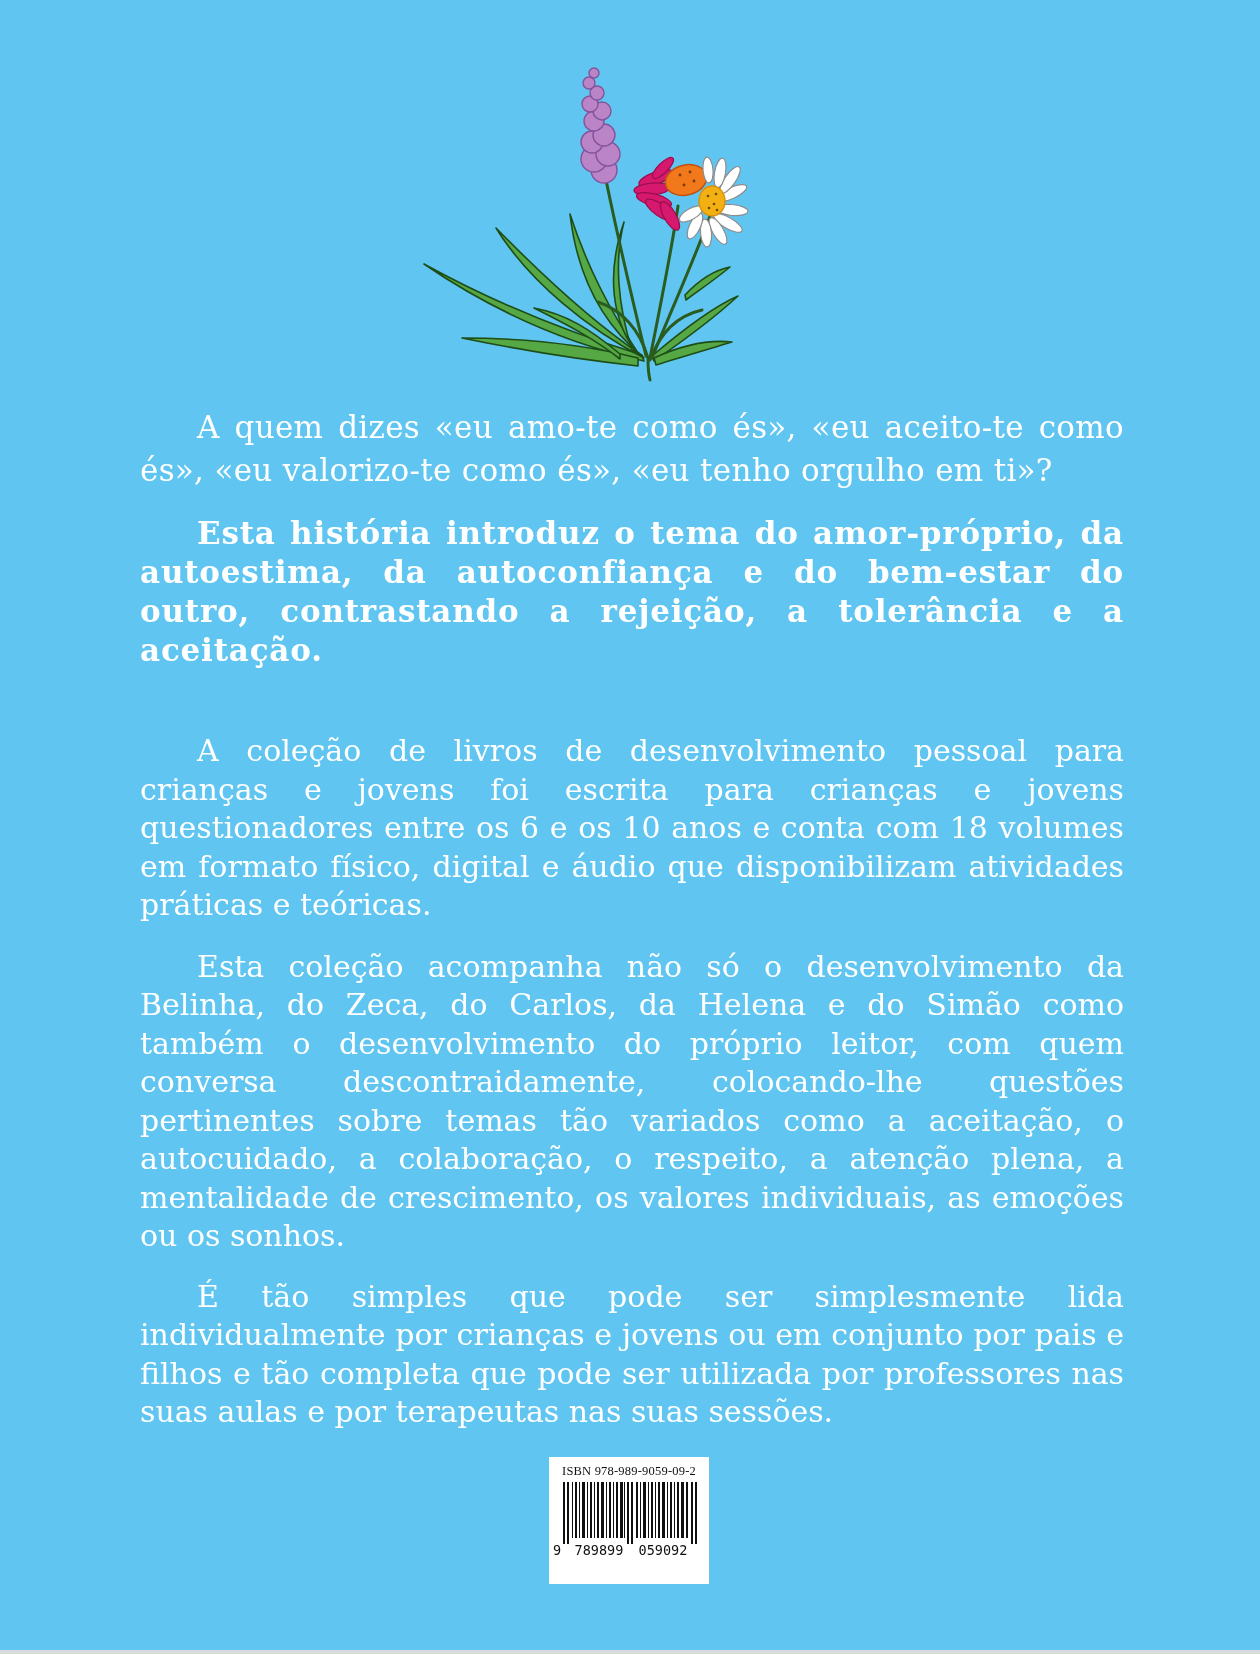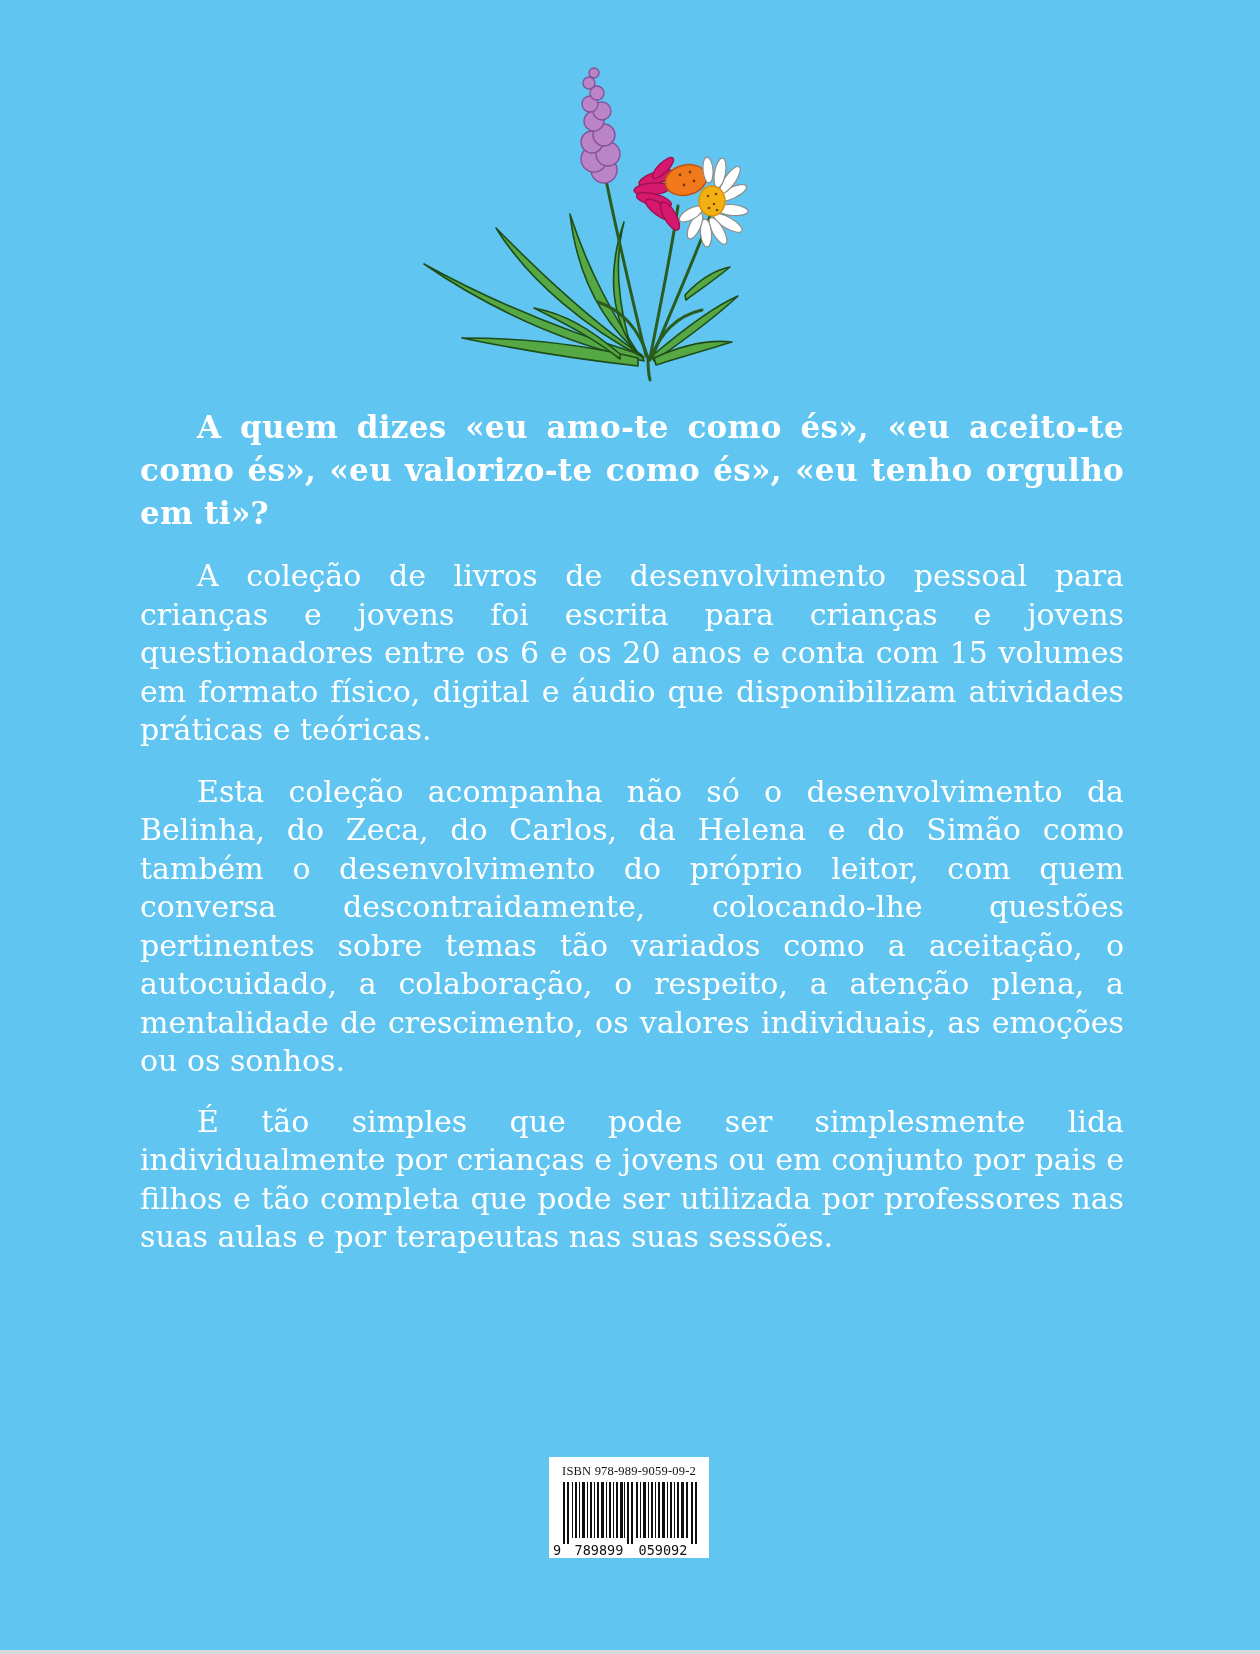--- a/index.html
+++ b/index.html
@@ -17,21 +17,21 @@
     position:absolute;left:140px;top:406px;width:984px;
     color:#ffffff;
   }
   .blurb p{
     margin:0;
     text-align:justify;
     text-indent:57px;
     text-justify:inter-word;
   }
   p.lead{
-    font-weight:700;
+    font-weight:400;
     font-size:31px;
     line-height:43px;
     margin-bottom:22px;
     letter-spacing:0.3px;
   }
   p.lead2{
     font-weight:700;
     font-size:31px;
     line-height:39px;
     margin-bottom:62px;
@@ -39,21 +39,21 @@
     word-spacing:2px;
   }
   p.bodypara{
     font-weight:400;
     font-size:30px;
     line-height:38.5px;
     margin-bottom:23px;
   }
   p.bodypara.gap{margin-bottom:22px;}
   .barcode-box{
-    position:absolute;left:549px;top:1457px;width:160px;height:101px;
+    position:absolute;left:549px;top:1457px;width:160px;height:127px;
     background:#ffffff;
     text-align:center;
   }
   .isbn-label{
     font-family:"Liberation Serif","DejaVu Serif",serif;
     font-size:12.5px;
     color:#101010;
     padding-top:7px;
     letter-spacing:0.2px;
     white-space:nowrap;
@@ -141,21 +141,22 @@
           <circle cx="336" cy="136" r="1.3"></circle>
         <circle cx="334" cy="146" r="1.3"></circle>
           <circle cx="329" cy="150" r="1.3"></circle>
         <circle cx="337" cy="152" r="1.3"></circle>
       </g>
     </svg>
   </div>
 
   <div class="blurb">
     <p class="lead">A quem dizes «eu amo-te como és», «eu aceito-te como és», «eu valorizo-te como és», «eu tenho orgulho em ti»?</p>
-    <p class="bodypara">A coleção de livros de desenvolvimento pessoal para crianças e jovens foi escrita para crianças e jovens questionadores entre os 6 e os 20 anos e conta com 15 volumes em formato físico, digital e áudio que disponibilizam atividades práticas e teóricas.</p>
+    <p class="lead2">Esta história introduz o tema do amor-próprio, da autoestima, da autoconfiança e do bem-estar do outro, contrastando a rejeição, a tolerância e a aceitação.</p>
+    <p class="bodypara">A coleção de livros de desenvolvimento pessoal para crianças e jovens foi escrita para crianças e jovens questionadores entre os 6 e os 10 anos e conta com 18 volumes em formato físico, digital e áudio que disponibilizam atividades práticas e teóricas.</p>
     <p class="bodypara gap">Esta coleção acompanha não só o desenvolvimento da Belinha, do Zeca, do Carlos, da Helena e do Simão como também o desenvolvimento do próprio leitor, com quem conversa descontraidamente, colocando-lhe questões pertinentes sobre temas tão variados como a aceitação, o autocuidado, a colaboração, o respeito, a atenção plena, a mentalidade de crescimento, os valores individuais, as emoções ou os sonhos.</p>
     <p class="bodypara">É tão simples que pode ser simplesmente lida individualmente por crianças e jovens ou em conjunto por pais e filhos e tão completa que pode ser utilizada por professores nas suas aulas e por terapeutas nas suas sessões.</p>
   </div>
 
   <div class="barcode-box">
     <div class="isbn-label">ISBN 978-989-9059-09-2</div>
     <svg class="barcode-svg" width="160" height="80" viewBox="0 0 160 80" xmlns="http://www.w3.org/2000/svg">
       <g fill="#101010">
 
         <rect x="14" y="2" width="2" height="62"></rect>

